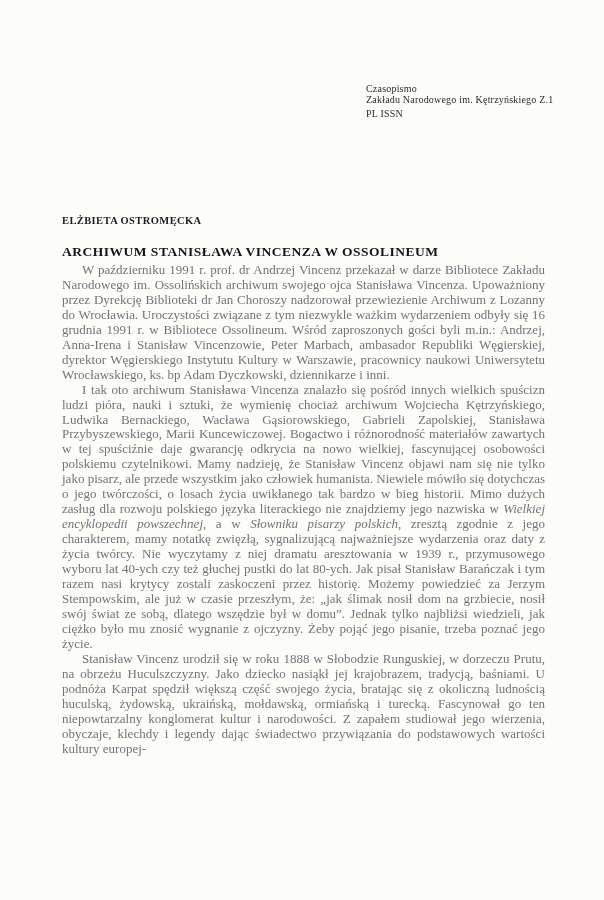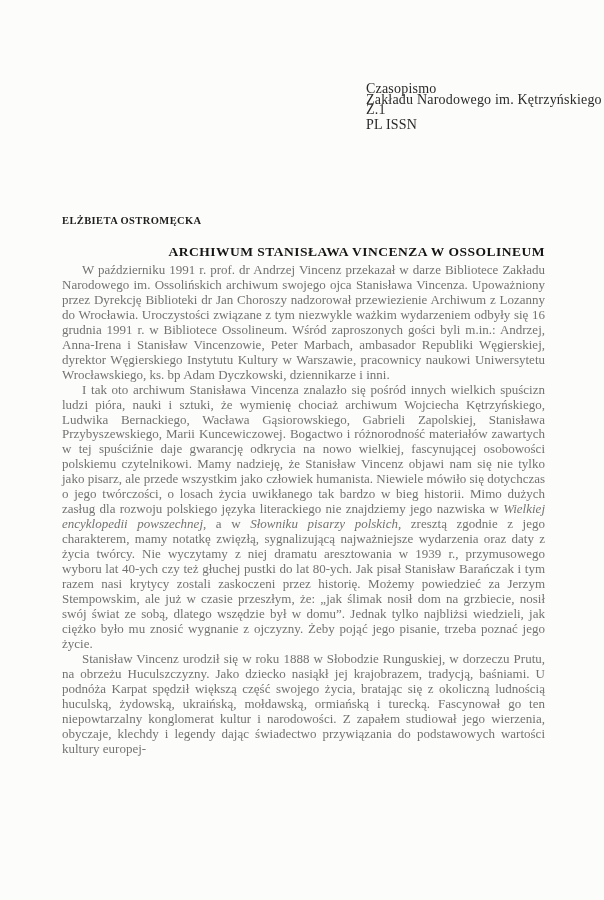--- a/index.html
+++ b/index.html
@@ -14,21 +14,21 @@
     margin: 0 auto;
     background: #fcfcfa;
     color: #1c1c1c;
     font-family: "Liberation Serif", "DejaVu Serif", serif;
     overflow: hidden;
   }
   .journal-stamp {
     position: absolute;
     left: 366px;
     top: 84px;
-    font-size: 14px;
+    font-size: 10px;
     line-height: 10.5px;
     letter-spacing: 0.2px;
     color: #2a2a2a;
   }
   .journal-stamp .stamp-line3 {
     margin-top: 4px;
   }
   .author-name {
     position: absolute;
     left: 62px;
@@ -37,21 +37,21 @@
     font-weight: bold;
     letter-spacing: 0.4px;
     color: #1c1c1c;
     text-align: center;
   }
   .article-title {
     position: absolute;
     left: 62px;
     top: 235px;
     width: 483px;
-    text-align: right;
+    text-align: left;
     font-size: 13.5px;
     font-weight: bold;
     letter-spacing: 0.5px;
     color: #151515;
     white-space: nowrap;
   }
   .article-body {
     position: absolute;
     left: 62px;
     top: 263px;

